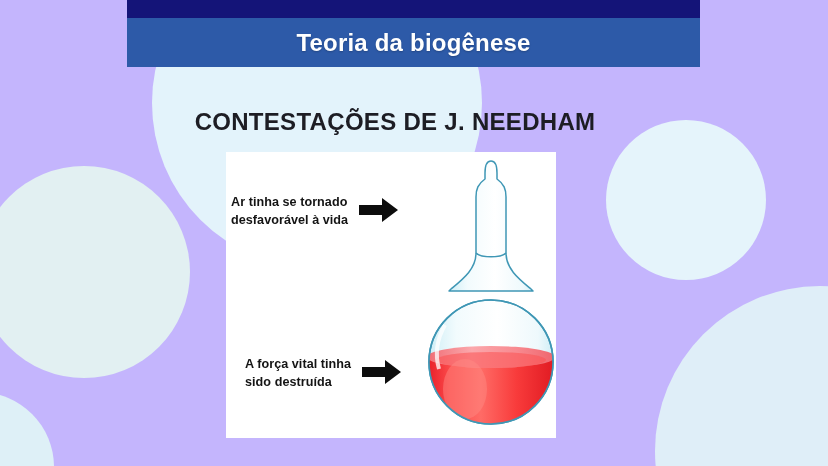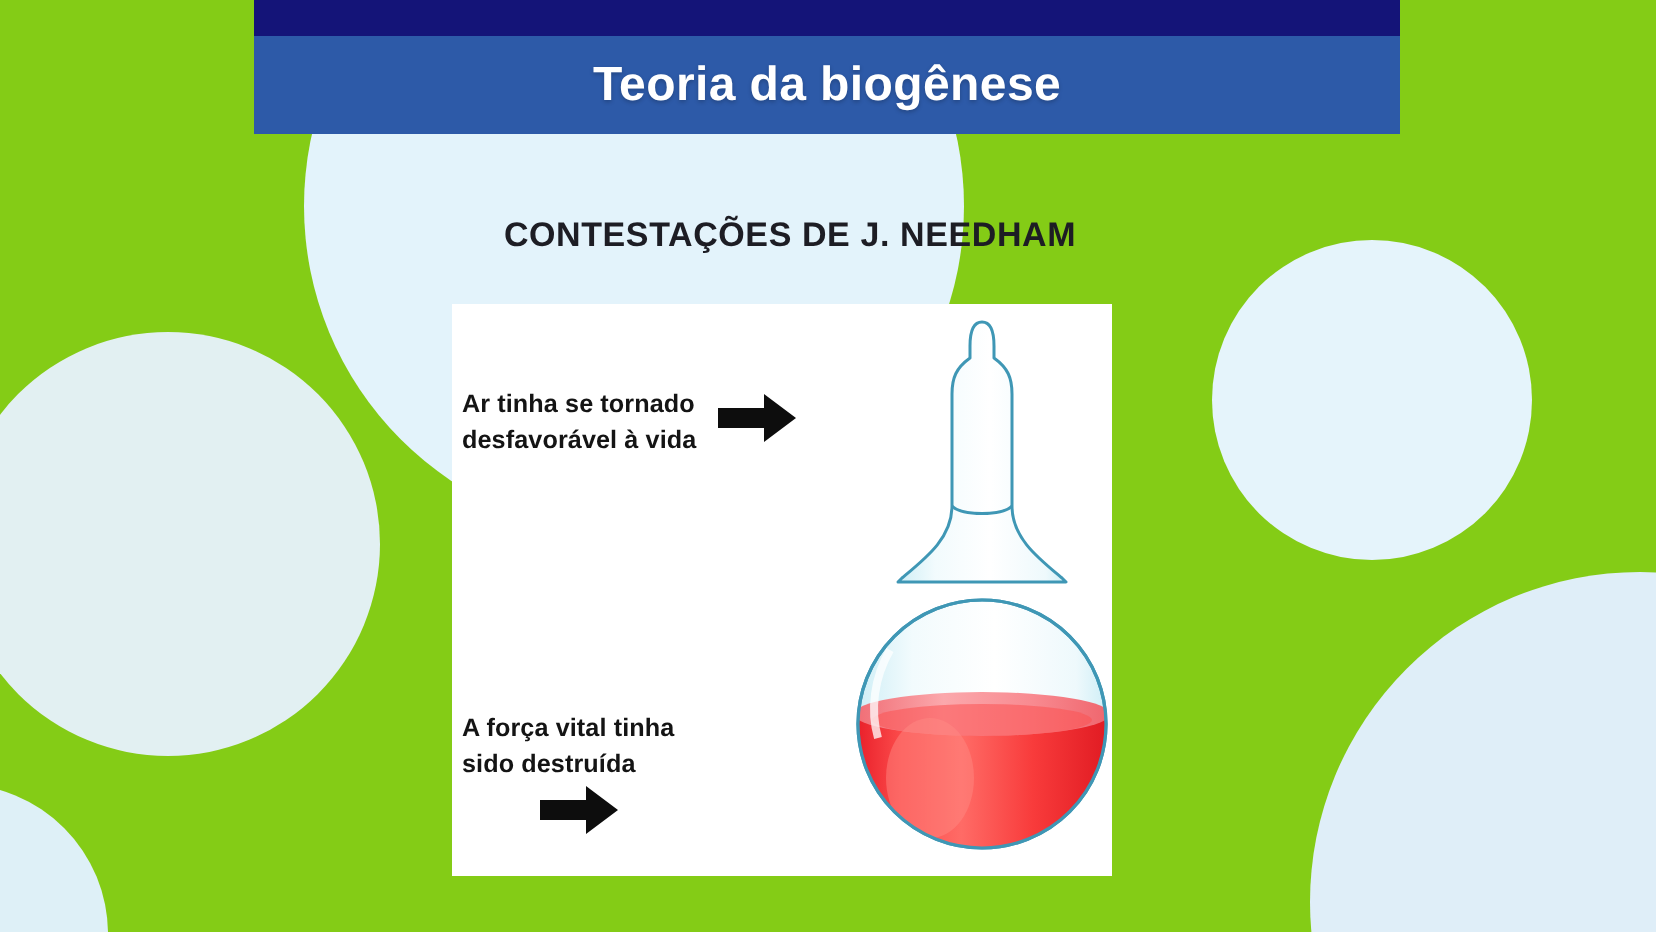--- a/index.html
+++ b/index.html
@@ -11,21 +11,21 @@
     height: 466px;
     overflow: hidden;
     font-family: "Liberation Sans", sans-serif;
     background: #e8f6fc;
   }
 
   #slide {
     position: relative;
     width: 828px;
     height: 466px;
-    background: #84cc16;
+    background: #c4b5fd;
     overflow: hidden;
   }
 
   
   .bg-layer {
     position: absolute;
     inset: 0;
     overflow: hidden;
     pointer-events: none;
   }
@@ -97,21 +97,21 @@
   .logo svg { display: block; }
 
   
   .heading {
     position: absolute;
     left: 0;
     top: 108px;
     width: 790px;
     text-align: center;
     color: #1d1d24;
-    font-size: 17px;
+    font-size: 24px;
     font-weight: bold;
     letter-spacing: 0.3px;
   }
 
   
   .panel {
     position: absolute;
     left: 226px;
     top: 152px;
     width: 330px;
@@ -127,21 +127,21 @@
   }
   .annot-text {
     color: #141414;
     font-size: 12.6px;
     font-weight: bold;
     line-height: 1.42;
     white-space: pre-line;
     letter-spacing: 0.05px;
   }
   .annot-1 { left: 5px;  top: 42px; }
-  .annot-2 { left: 5px;  top: 204px; flex-direction: column; }
+  .annot-2 { left: 19px;  top: 204px; }
 
   .arrow {
     margin-left: 11px;
     flex: 0 0 auto;
   }
 
   
   .flask {
     position: absolute;
     left: 175px;

